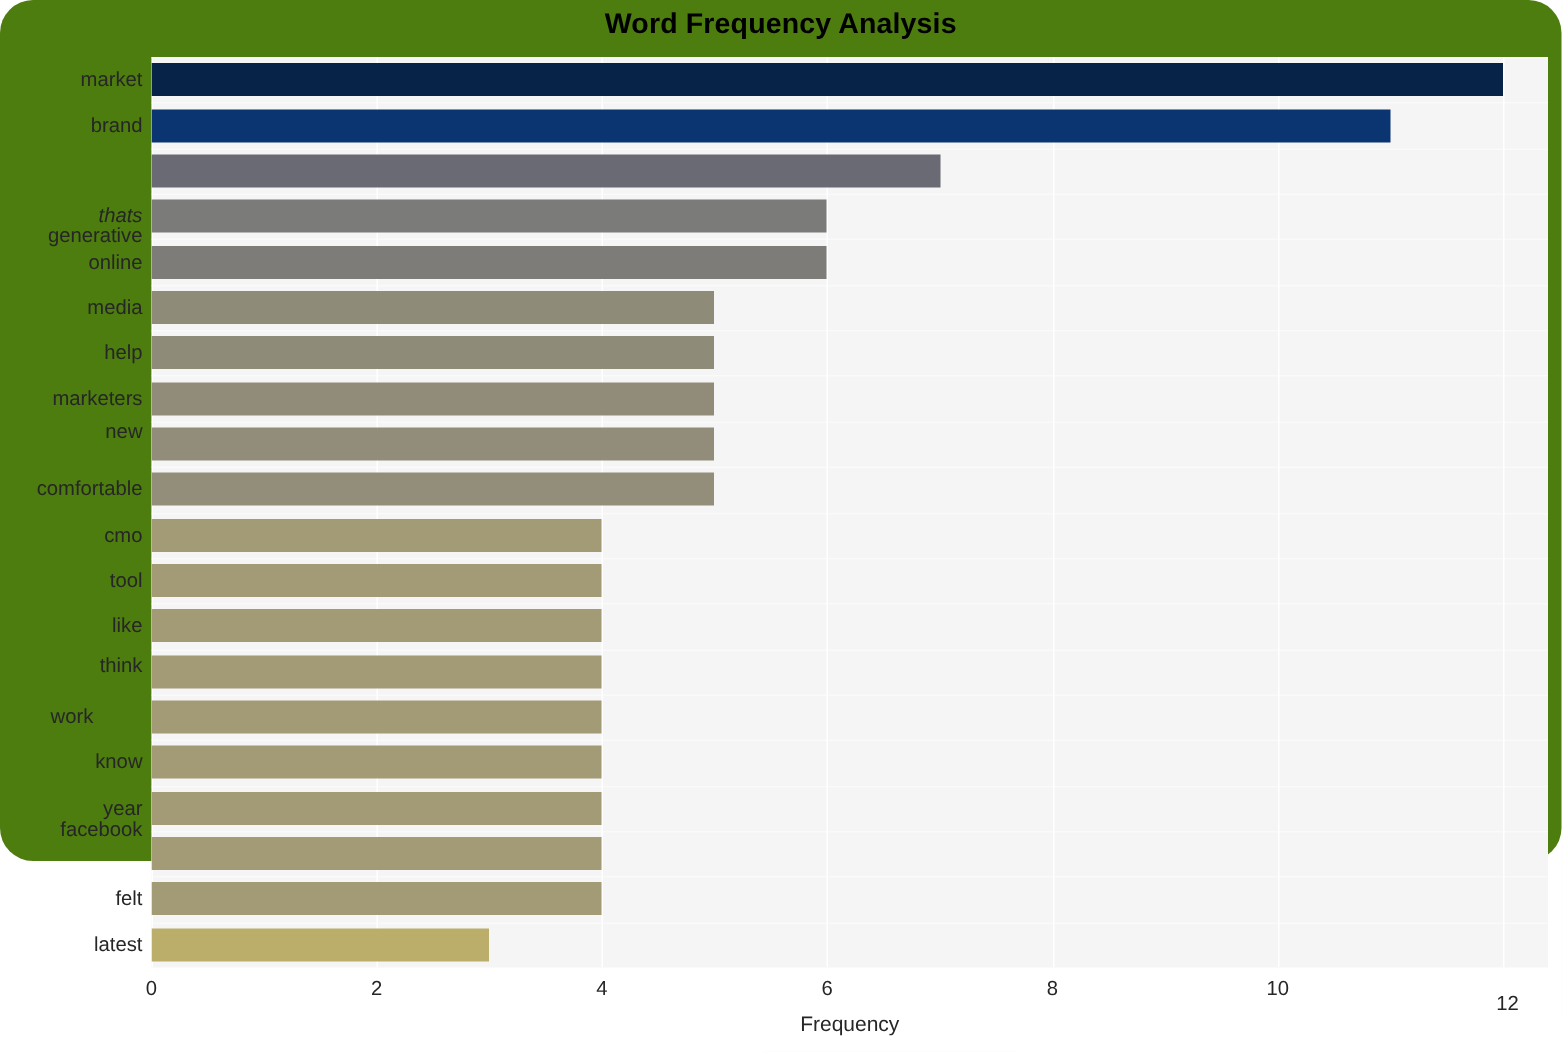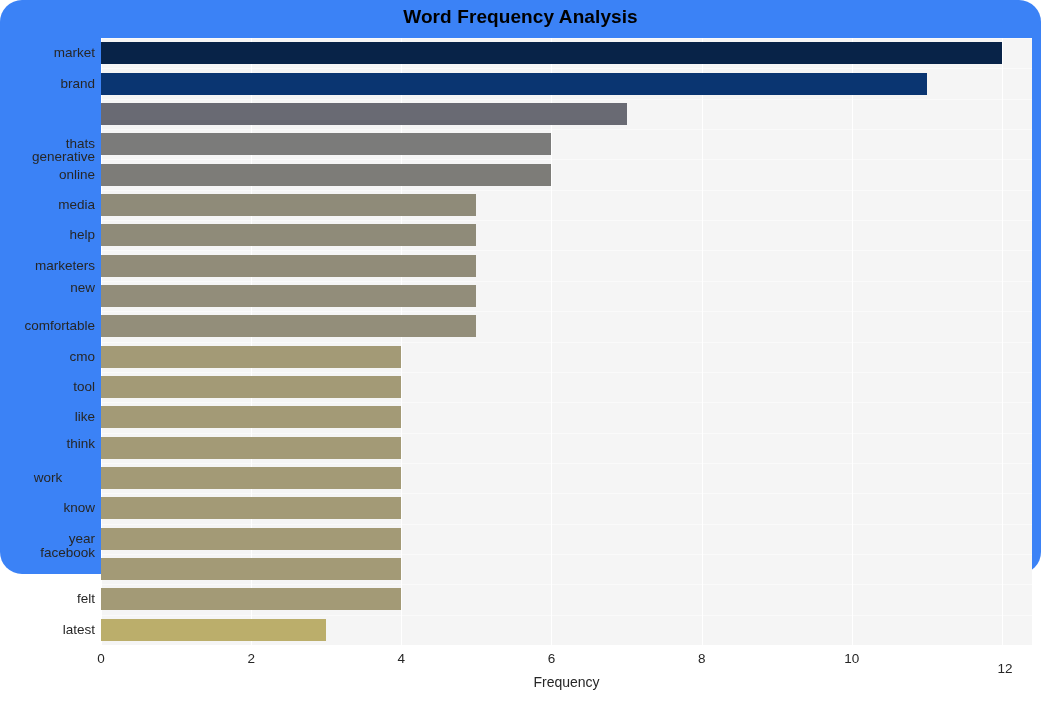--- a/index.html
+++ b/index.html
@@ -13,21 +13,21 @@
     font-family: "Liberation Sans", sans-serif;
     overflow: hidden;
     position: relative;
   }
 
   #figure {
     position: absolute;
     left: 0; top: 0;
     width: 1041px;
     height: 574px;
-    background: #3b82f6;
+    background: #4d7c0f;
     border-radius: 22px;
   }
 
   
   #chart-title {
     position: absolute;
     left: 0;
     top: 6px;
     width: 1041px;
     text-align: center;
@@ -218,21 +218,21 @@
         <div class="bar-row" style="top: 580.825px; width: 225.242px;">
           <div class="bar" style="background: rgb(187, 174, 107);"></div>
         </div>
       </div>
   </div>
 
   <div id="y-axis">
       <div class="ytick" style="top: 8.175px;">market</div>
       <div class="ytick" style="top: 38.525px;">brand</div>
       <div class="ytick" style="top: 68.875px; margin-top: 43px;">generative</div>
-      <div class="ytick" style="top: 99.225px;">thats</div>
+      <div class="ytick" style="top: 99.225px; font-style: italic;">thats</div>
       <div class="ytick" style="top: 129.575px;">online</div>
       <div class="ytick" style="top: 159.925px;">media</div>
       <div class="ytick" style="top: 190.275px;">help</div>
       <div class="ytick" style="top: 220.625px;">marketers</div>
       <div class="ytick" style="top: 243px;">new</div>
       <div class="ytick" style="top: 281.325px;">comfortable</div>
       <div class="ytick" style="top: 311.675px;">cmo</div>
       <div class="ytick" style="top: 342.025px;">tool</div>
       <div class="ytick" style="top: 372.375px;">like</div>
       <div class="ytick" style="top: 399px;">think</div>

